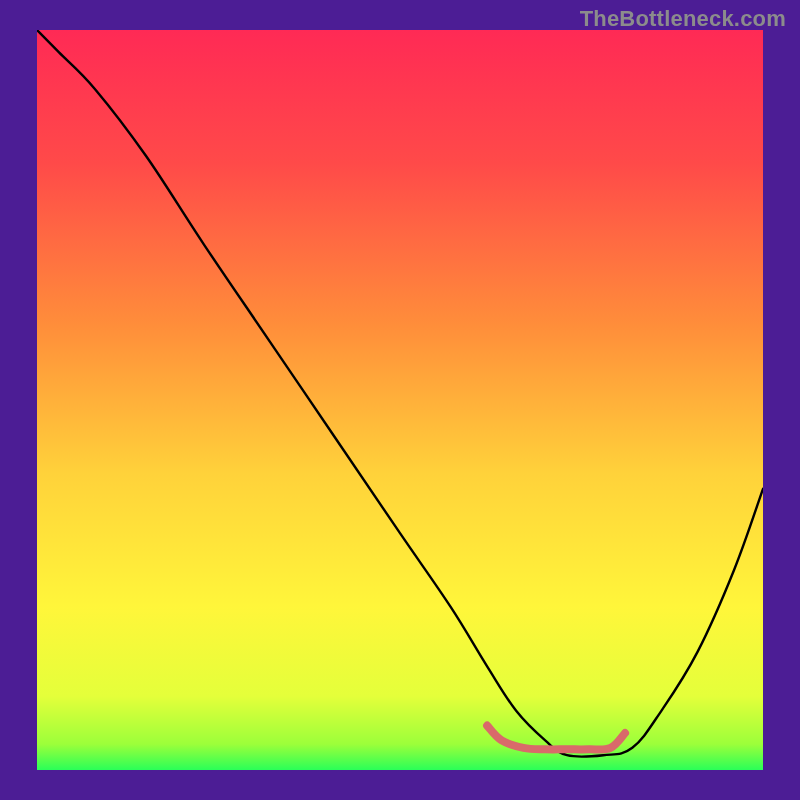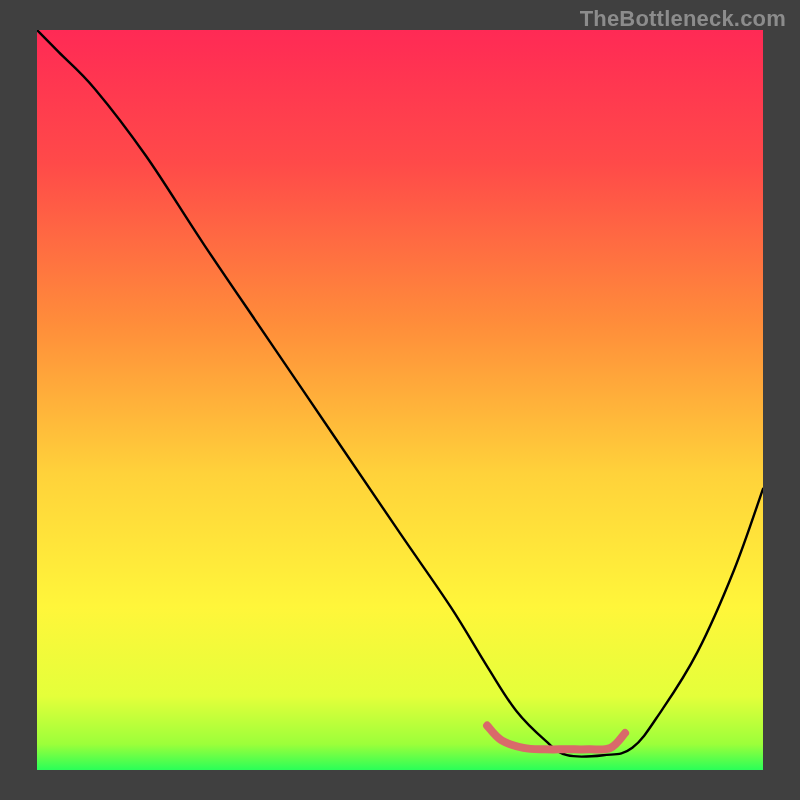--- a/index.html
+++ b/index.html
@@ -9,21 +9,21 @@
     height: 800px;
     background: #000;
     overflow: hidden;
   }
   .frame {
     position: absolute;
     left: 0;
     top: 0;
     width: 800px;
     height: 800px;
-    background: #404040;
+    background: #4c1d95;
   }
   .plot {
     position: absolute;
     background: #000;
   }
   .watermark {
     position: absolute;
     top: 6px;
     right: 14px;
     font-family: Arial, Helvetica, sans-serif;

